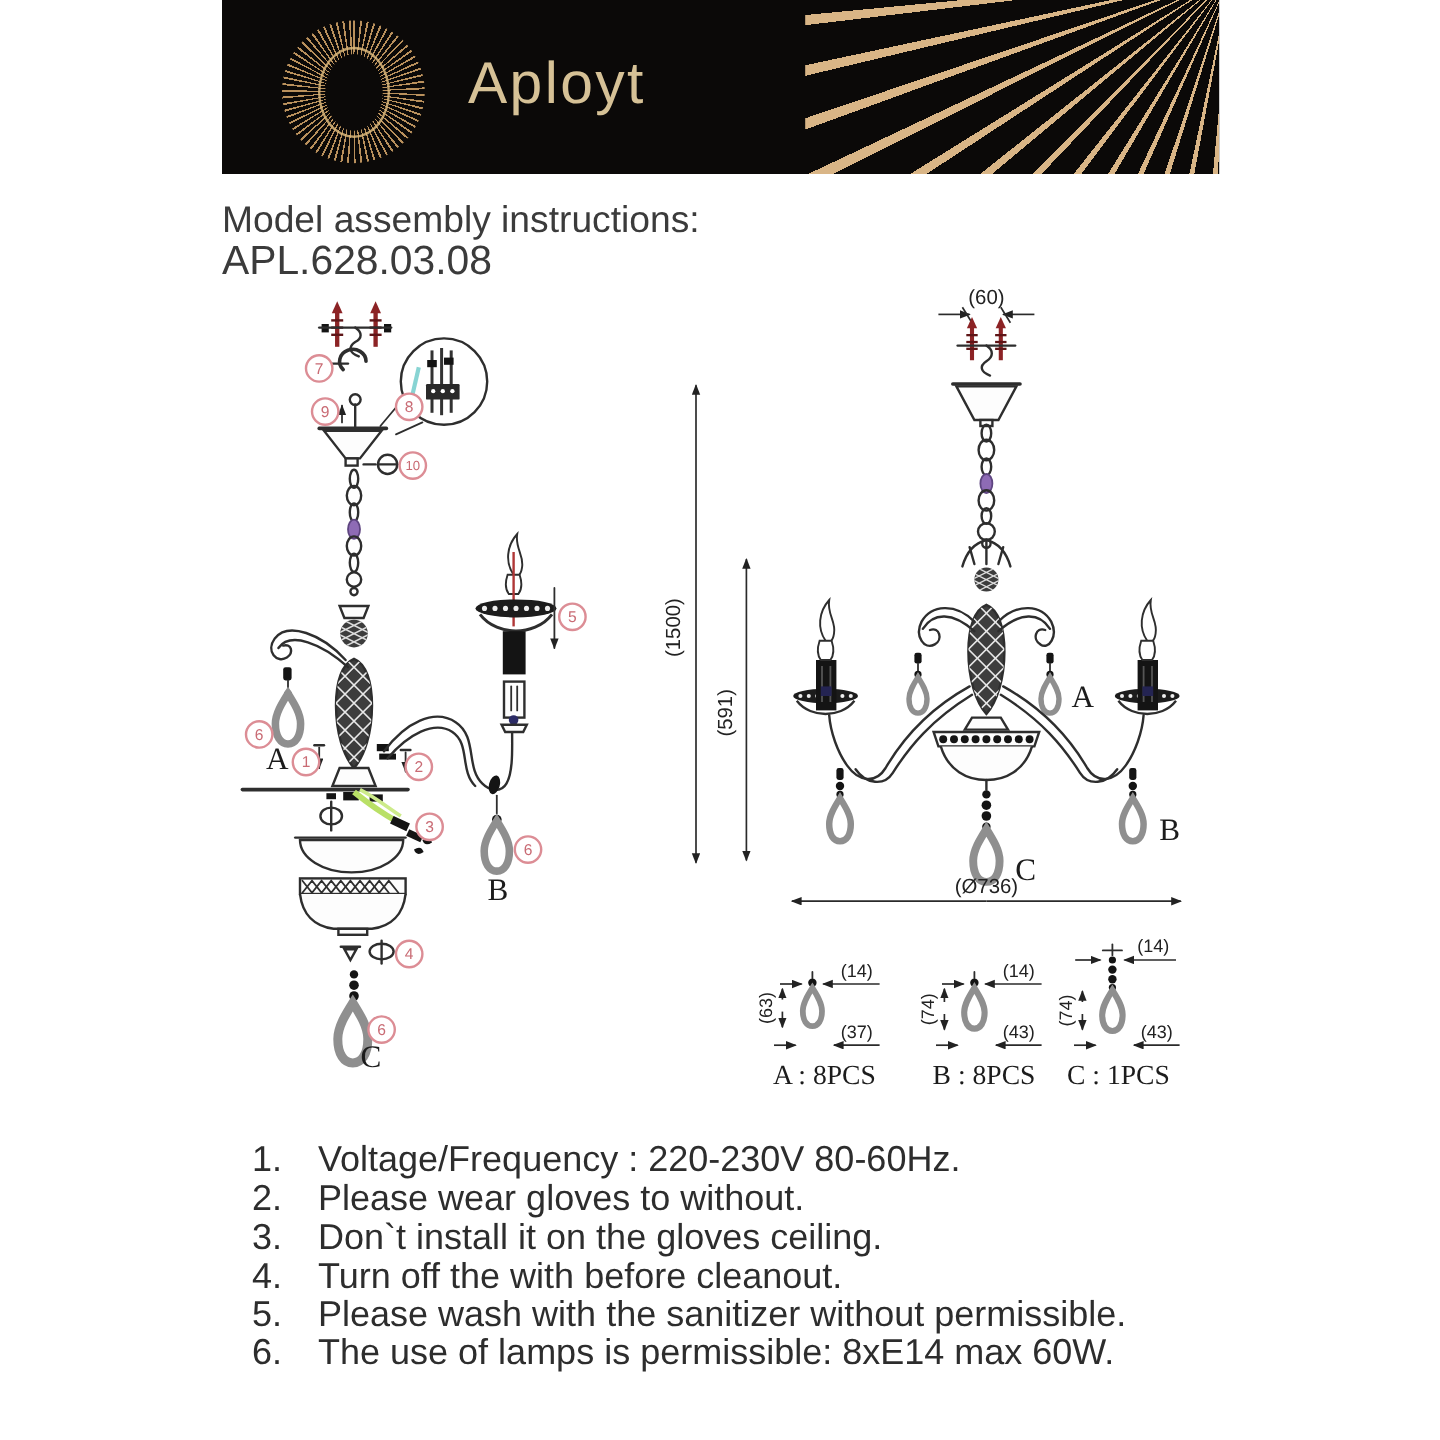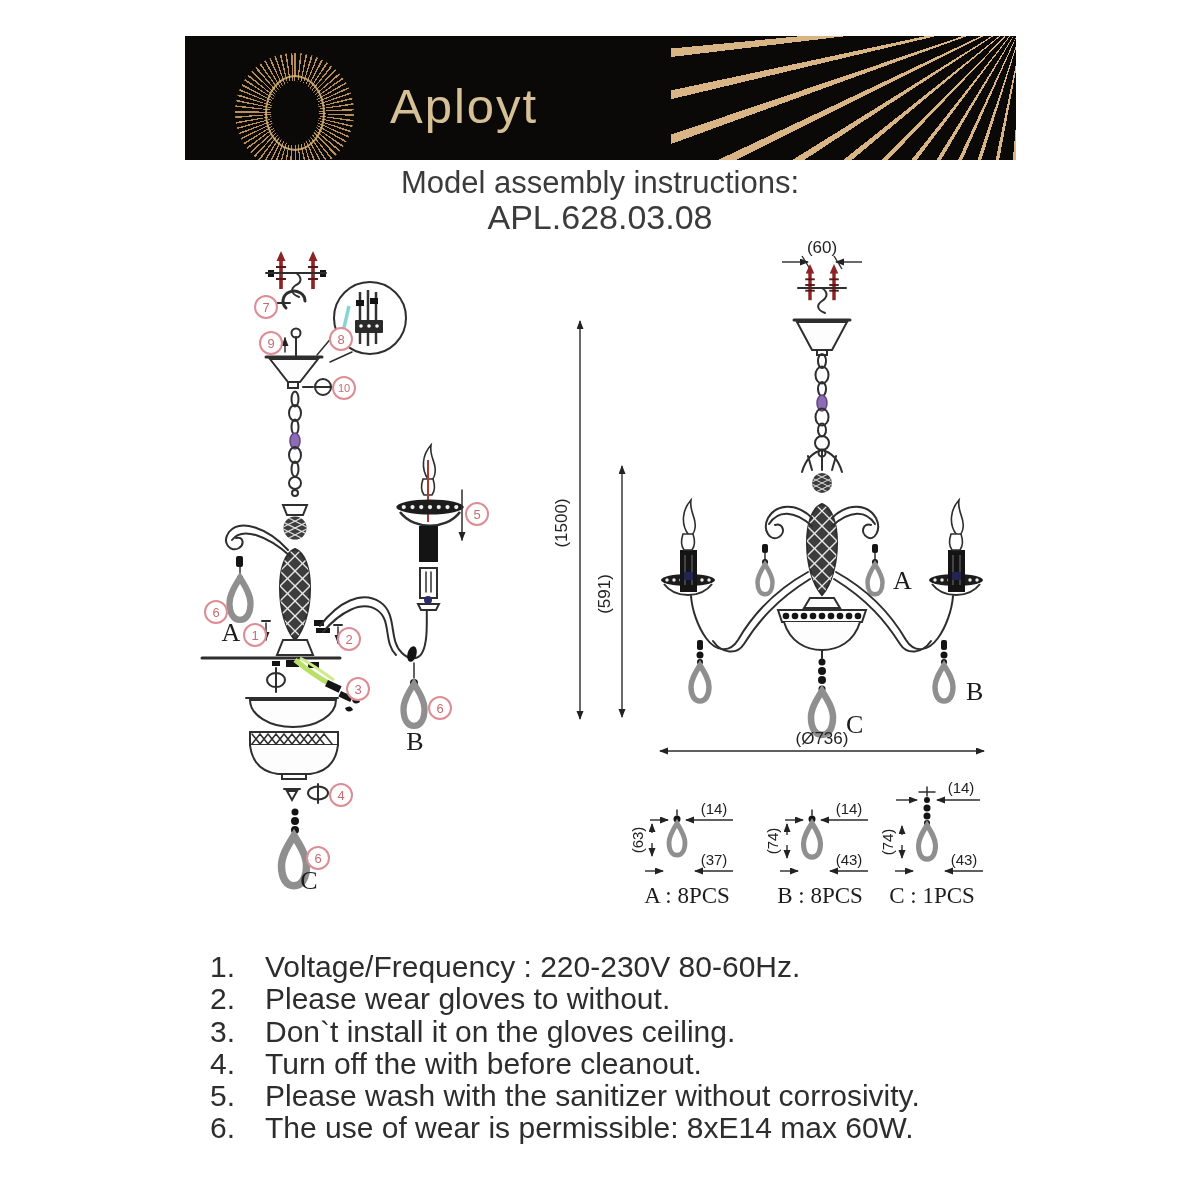--- a/index.html
+++ b/index.html
@@ -1,31 +1,31 @@
 <!DOCTYPE html>
 <html><head>
 <meta charset="utf-8">
 <style>
   html,body{margin:0;padding:0;background:#ffffff;}
   .page{position:relative;width:1200px;height:1200px;background:#ffffff;overflow:hidden;
         font-family:"Liberation Sans",sans-serif;}
   
-  .banner{position:absolute;left:185px;top:0;width:831px;height:124px;background:#0b0908;overflow:hidden;margin-top:36px;}
+  .banner{position:absolute;left:185px;top:0;width:831px;height:145px;background:#0b0908;overflow:hidden;}
   .sunburst{position:absolute;left:50px;top:17px;width:119px;height:119px;border-radius:50%;
         background:repeating-conic-gradient(#b9905c 0deg 1.6deg,#0b0908 1.6deg 5.4deg);}
   .sunburst::before{content:"";position:absolute;left:50%;top:50%;transform:translate(-50%,-50%);
         width:60px;height:76px;border-radius:50%;border:2px solid rgba(219,183,122,.85);box-sizing:border-box;}
   .sunburst::after{content:"";position:absolute;left:50%;top:50%;transform:translate(-50%,-50%);
         width:48px;height:64px;border-radius:50%;background:#0b0908;}
   .brand{position:absolute;left:205px;top:42px;font-size:49px;letter-spacing:2px;color:#d6c196;
         font-family:"Liberation Sans",sans-serif;font-weight:400;}
   .rays{position:absolute;right:0;top:0;width:345px;height:153px;
         background:repeating-conic-gradient(from 118deg at 103% -14%,#d9b586 0deg 1.35deg,transparent 1.35deg 6.6deg);}
   
-  .titleblock{position:absolute;left:185px;top:165px;width:830px;text-align:center;color:#3b3b3b;}
+  .titleblock{position:absolute;left:185px;top:165px;width:830px;color:#3b3b3b;}
   .t1{font-size:31px;line-height:35px;}
   .t2{font-size:34px;line-height:35px;}
   
   svg.diagram{position:absolute;left:0;top:235px;}
   .s{stroke:#2e2e2e;fill:none;stroke-width:2;stroke-linecap:round;}
   .s1{stroke:#2e2e2e;fill:none;stroke-width:1.5;stroke-linecap:round;}
   .s3{stroke:#2e2e2e;fill:none;stroke-width:3;stroke-linecap:round;}
   .f{fill:#141414;stroke:none;}
   .wf{fill:#fdfdfd;stroke:#2e2e2e;stroke-width:2;}
   .dim{stroke:#2a2a2a;stroke-width:1.4;fill:none;}
@@ -536,21 +536,21 @@
     <div class="row">
       <span class="num">3.</span>
       <span class="txt">Don`t install it on the gloves ceiling.</span>
     </div>
     <div class="row">
       <span class="num">4.</span>
       <span class="txt">Turn off the with before cleanout.</span>
     </div>
     <div class="row">
       <span class="num">5.</span>
-      <span class="txt">Please wash with the sanitizer without corrosivity.</span>
+      <span class="txt">Please wash with the sanitizer without permissible.</span>
     </div>
     <div class="row">
       <span class="num">6.</span>
-      <span class="txt">The use of wear is permissible: 8xE14 max 60W.</span>
+      <span class="txt">The use of lamps is permissible: 8xE14 max 60W.</span>
     </div>
   </div>
 
 </div>
 
 </body></html>

